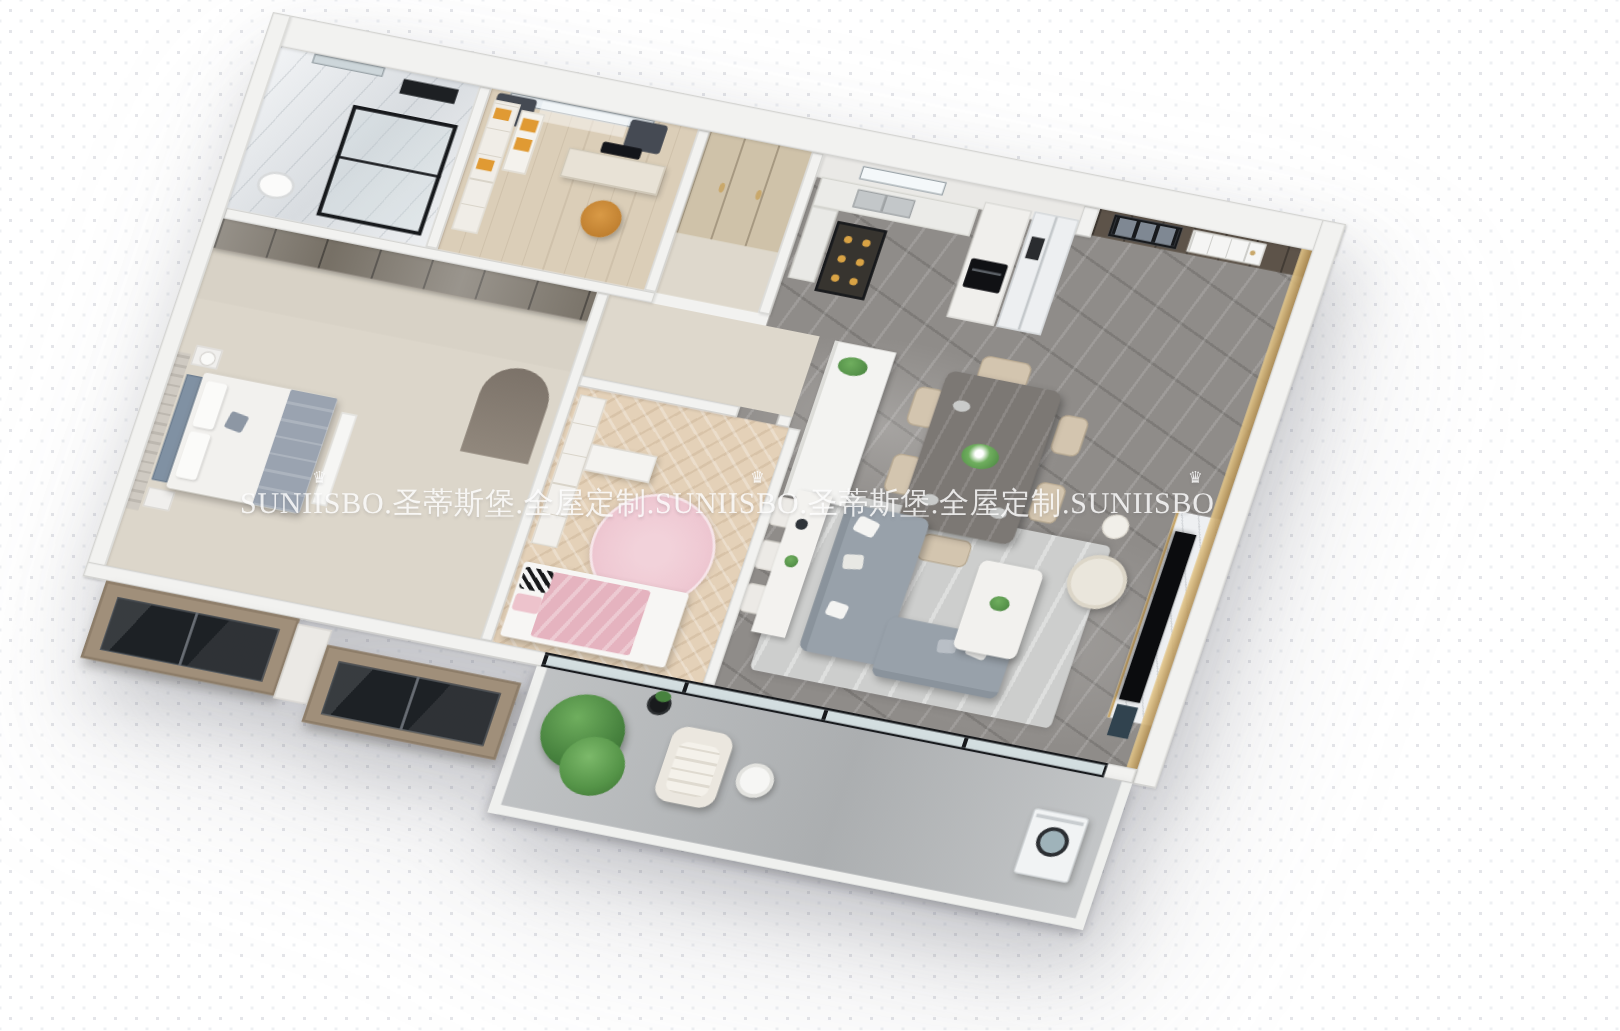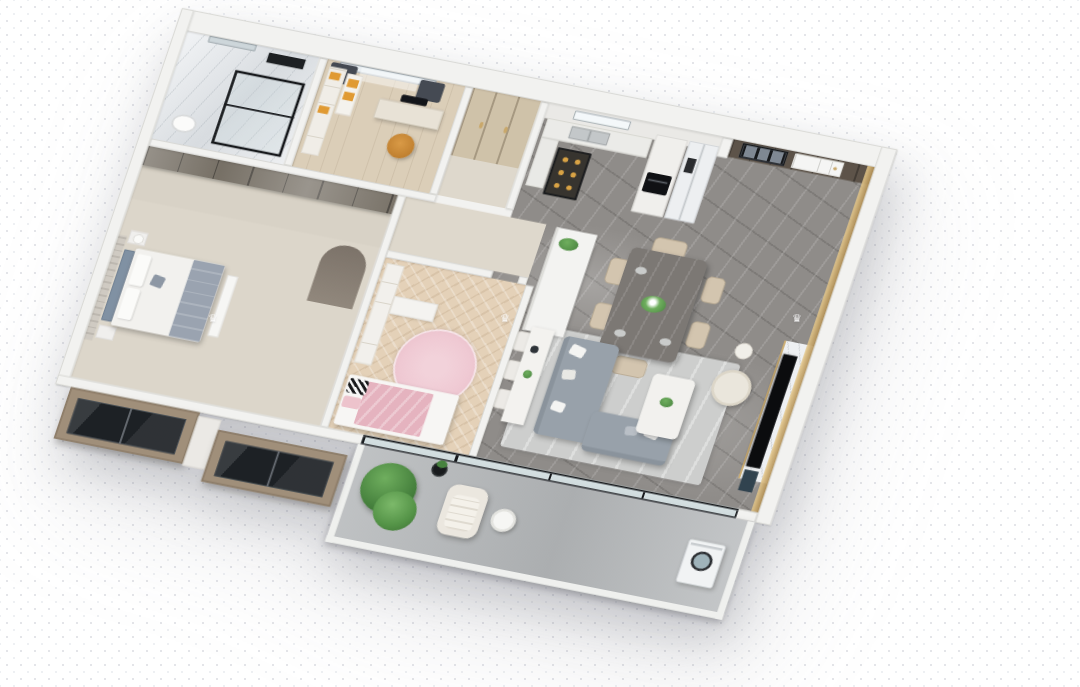--- a/index.html
+++ b/index.html
@@ -214,18 +214,19 @@
       <div class="abs" style="left:70px;top:9px;width:2px;height:44px;background:#6b7077"></div>
     </div>
     <div class="abs" style="left:166px;top:474px;width:26px;height:62px;background:#ebe9e5;border:1px solid #d6d4cf;box-sizing:border-box"></div>
     <div class="abs" style="left:192px;top:486px;width:148px;height:64px;background:var(--bayWood,#a08f7a);border:2px solid #8d7d69;box-sizing:border-box;box-shadow:3px 5px 8px rgba(80,78,74,.4)">
       <div class="abs" style="left:10px;top:9px;width:124px;height:44px;background:var(--bayWindow,#1d2125);background-image:linear-gradient(115deg, rgba(255,255,255,.12) 0 18%, transparent 18% 60%, rgba(255,255,255,.08) 60%);border:1px solid #565b60;box-sizing:border-box"></div>
       <div class="abs" style="left:70px;top:9px;width:2px;height:44px;background:#6b7077"></div>
     </div>
   </div>
 
   <div id="watermark">
+    <span>SUNIISBO.圣蒂斯堡.全屋定制.SUNIISBO.圣蒂斯堡.全屋定制.SUNIISBO</span>
     <span class="crown" style="left:48px">♛</span>
     <span class="crown" style="left:340px">♛</span>
     <span class="crown" style="left:632px">♛</span>
   </div>
 
 </div>
 
 </body></html>

